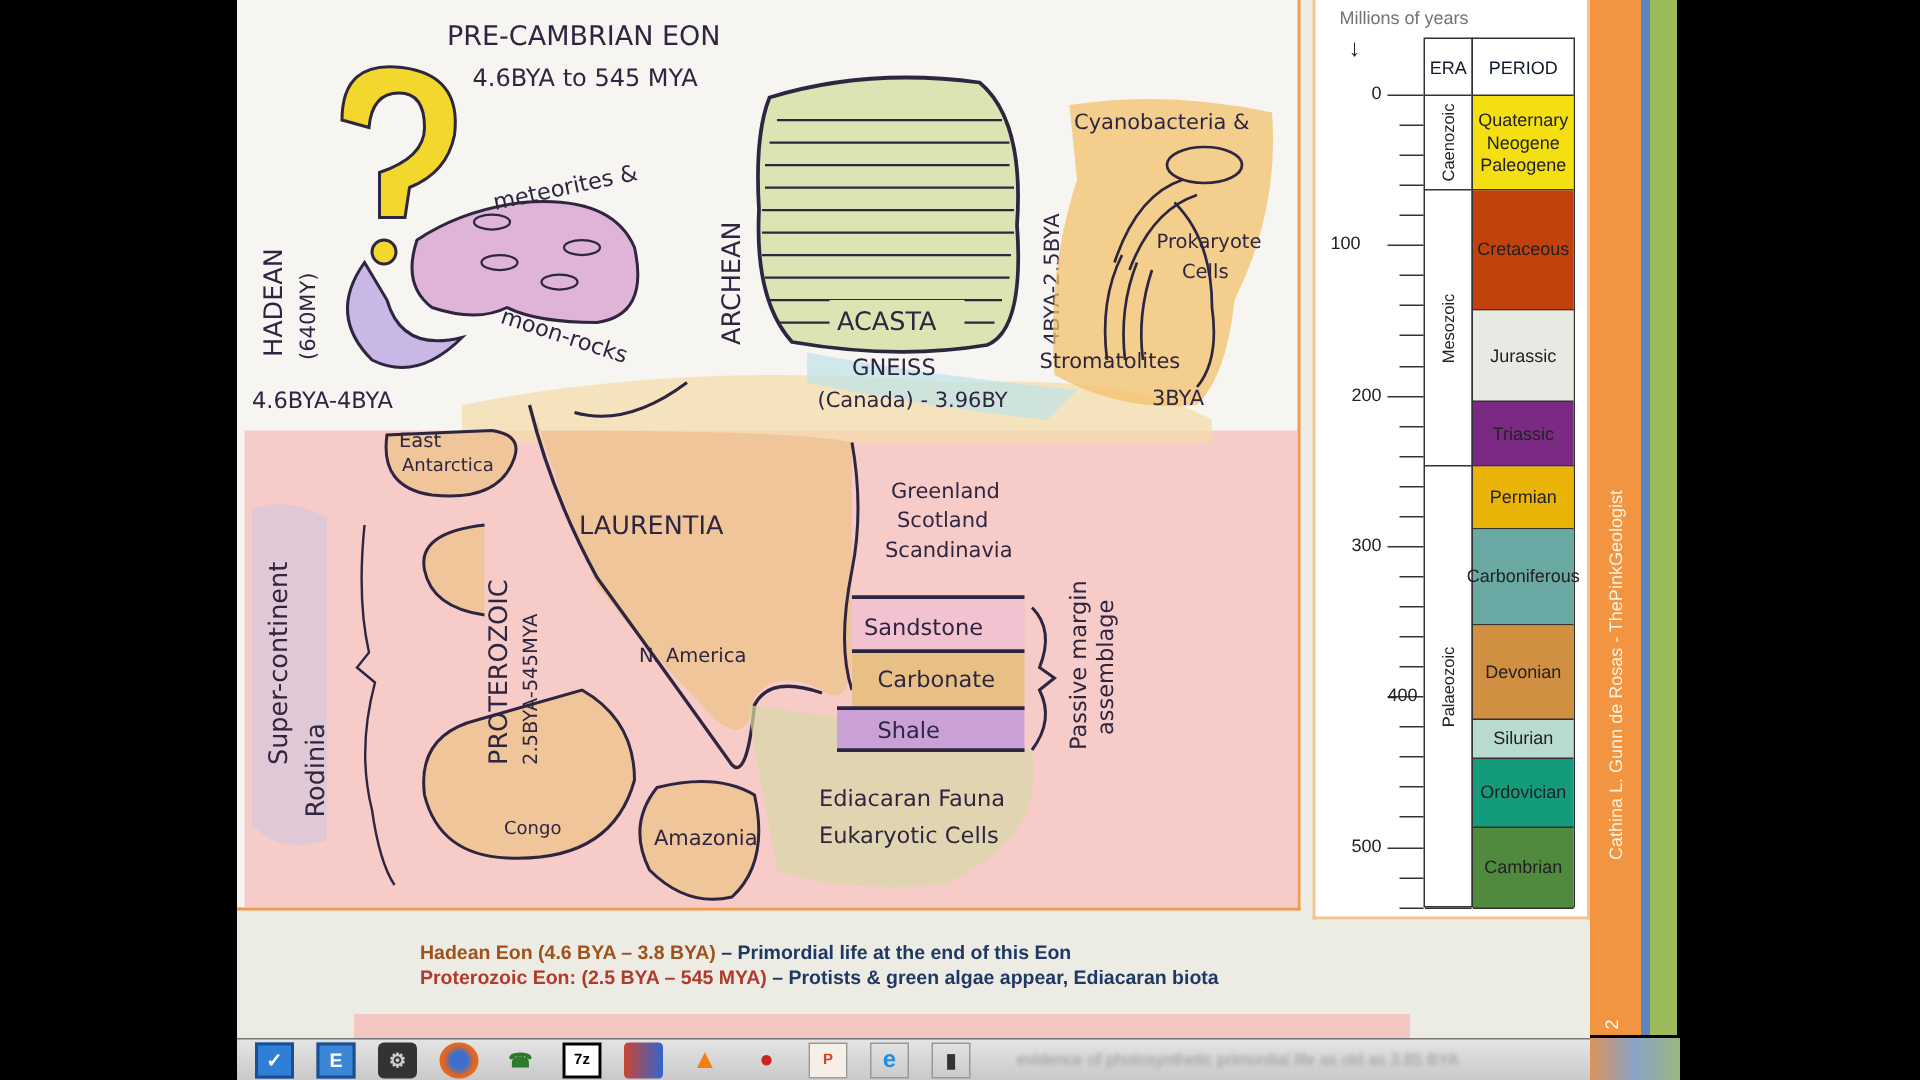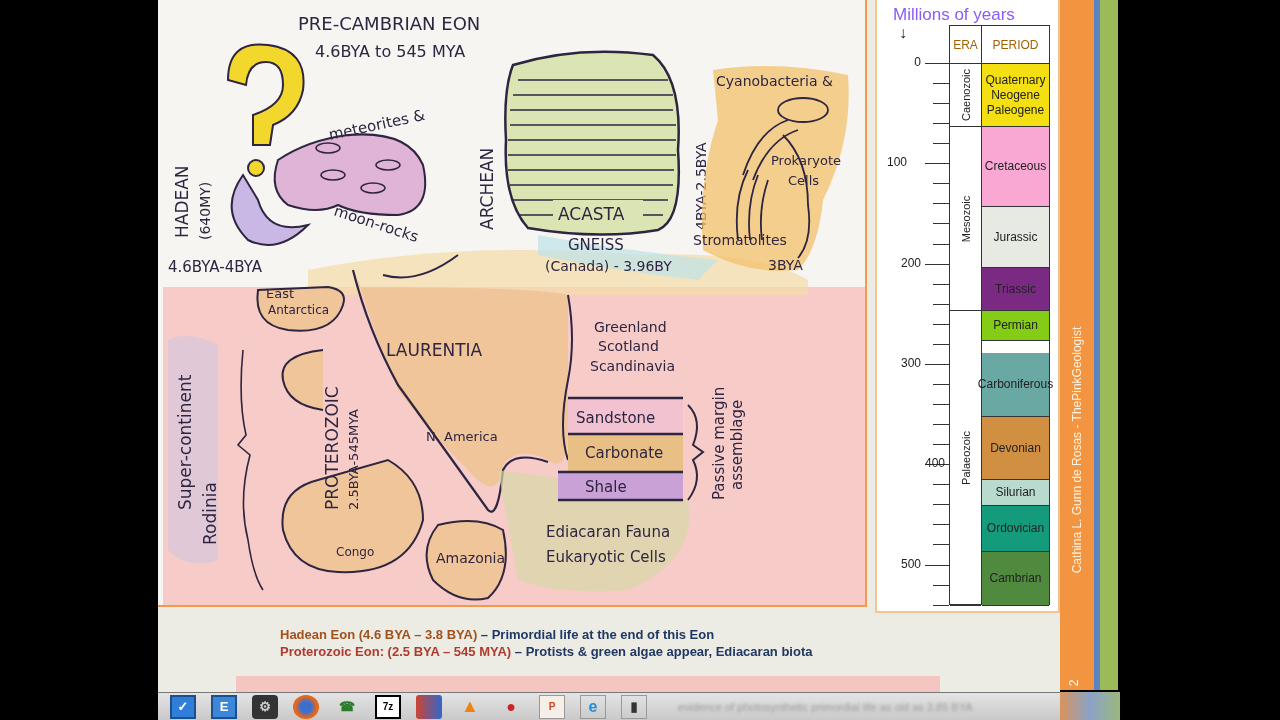--- a/index.html
+++ b/index.html
@@ -2,25 +2,25 @@
 <html><head>
 <meta charset="utf-8">
 <style>
   html,body{margin:0;padding:0;}
   body{width:1280px;height:720px;background:#000;position:relative;overflow:hidden;font-family:"Liberation Sans",sans-serif;}
   .slide{position:absolute;left:158px;top:0;width:902px;height:720px;background:#ecebe4;}
   .art{position:absolute;left:0;top:0;width:707px;height:605px;background:#f6f5f2;border-right:2px solid #ef9a4e;border-bottom:2px solid #ef9a4e;overflow:hidden;}
   .art svg{position:absolute;left:0;top:0;}
   .hand{font-family:"DejaVu Sans",sans-serif;fill:#2e2540;}
   .chart-panel{position:absolute;left:717px;top:0;width:185px;height:613px;background:#fff;border:2px solid #f3c48f;border-top:none;box-sizing:border-box;}
-  .chart-title{position:absolute;left:16px;top:5px;font-size:17px;color:#8b5cf6;}
+  .chart-title{position:absolute;left:16px;top:5px;font-size:12px;color:#737373;}
   .arrow{position:absolute;left:22px;top:24px;font-size:16px;color:#222;}
   .era-col{position:absolute;left:72px;top:25px;width:33px;height:580px;border:1px solid #333;box-sizing:border-box;}
   .period-col{position:absolute;left:104px;top:25px;width:69px;height:580px;border:1px solid #333;box-sizing:border-box;}
-  .hdr{position:absolute;left:0;top:0;width:100%;height:38px;display:flex;align-items:center;justify-content:center;font-size:12px;color:#a16207;border-bottom:1px solid #333;box-sizing:border-box;}
+  .hdr{position:absolute;left:0;top:0;width:100%;height:38px;display:flex;align-items:center;justify-content:center;font-size:12px;color:#0f172a;border-bottom:1px solid #333;box-sizing:border-box;}
   .period{position:absolute;left:0;width:100%;display:flex;align-items:center;justify-content:center;text-align:center;font-size:12px;color:#222;border-bottom:1px solid #333;box-sizing:border-box;line-height:15px;}
   .era{position:absolute;left:0;width:100%;border-bottom:1px solid #333;box-sizing:border-box;}
   .era span{position:absolute;left:50%;top:50%;transform:translate(-50%,-50%) rotate(-90deg);font-size:11px;white-space:nowrap;color:#222;}
   .tick{position:absolute;height:1px;background:#333;}
   .ticklbl{position:absolute;font-size:12px;color:#222;text-align:right;width:28px;}
   .sidebar-orange{position:absolute;left:1060px;top:0;width:34px;height:690px;background:#f39440;}
   .sidebar-blue{position:absolute;left:1094px;top:0;width:6px;height:690px;background:#5b84c3;}
   .sidebar-green{position:absolute;left:1100px;top:0;width:18px;height:690px;background:#9bbb59;}
   .vert-credit{position:absolute;left:1077px;top:450px;transform:translate(-50%,-50%) rotate(-90deg);white-space:nowrap;color:#fff3e0;font-size:12px;}
   .page-num{position:absolute;left:1071px;top:676px;transform:rotate(-90deg);color:#fff;font-size:12px;}
@@ -205,24 +205,24 @@
             <span>Palaeozoic</span>
           </div>
         </div>
     </div>
     <div class="period-col">
       <div class="hdr">PERIOD</div>
       <div id="periods">
           <div class="period" style="top: 38px; height: 63px; background: rgb(244, 224, 18); white-space: pre-line;">Quaternary
 Neogene
 Paleogene</div>
-          <div class="period" style="top: 101px; height: 80px; background: #f9a8d4; white-space: pre-line;">Cretaceous</div>
+          <div class="period" style="top: 101px; height: 80px; background: #c2410c; white-space: pre-line;">Cretaceous</div>
           <div class="period" style="top: 181px; height: 61px; background: rgb(230, 234, 226); white-space: pre-line;">Jurassic</div>
           <div class="period" style="top: 242px; height: 43px; background: rgb(122, 42, 130); white-space: pre-line;">Triassic</div>
-          <div class="period" style="top: 285px; height: 30px; background: #84cc16; white-space: pre-line;">Permian</div>
+          <div class="period" style="top: 285px; height: 42px; background: #eab308; white-space: pre-line;">Permian</div>
           <div class="period" style="top: 327px; height: 64px; background: rgb(106, 169, 163); white-space: pre-line;">Carboniferous</div>
           <div class="period" style="top: 391px; height: 63px; background: rgb(209, 143, 65); white-space: pre-line;">Devonian</div>
           <div class="period" style="top: 454px; height: 26px; background: rgb(185, 219, 207); white-space: pre-line;">Silurian</div>
           <div class="period" style="top: 480px; height: 46px; background: rgb(20, 155, 123); white-space: pre-line;">Ordovician</div>
           <div class="period" style="top: 526px; height: 54px; background: rgb(79, 138, 62); white-space: pre-line;">Cambrian</div>
         </div>
     </div>
   </div>
 
   <div class="highlight" style="left:78px;top:676px;"></div>

